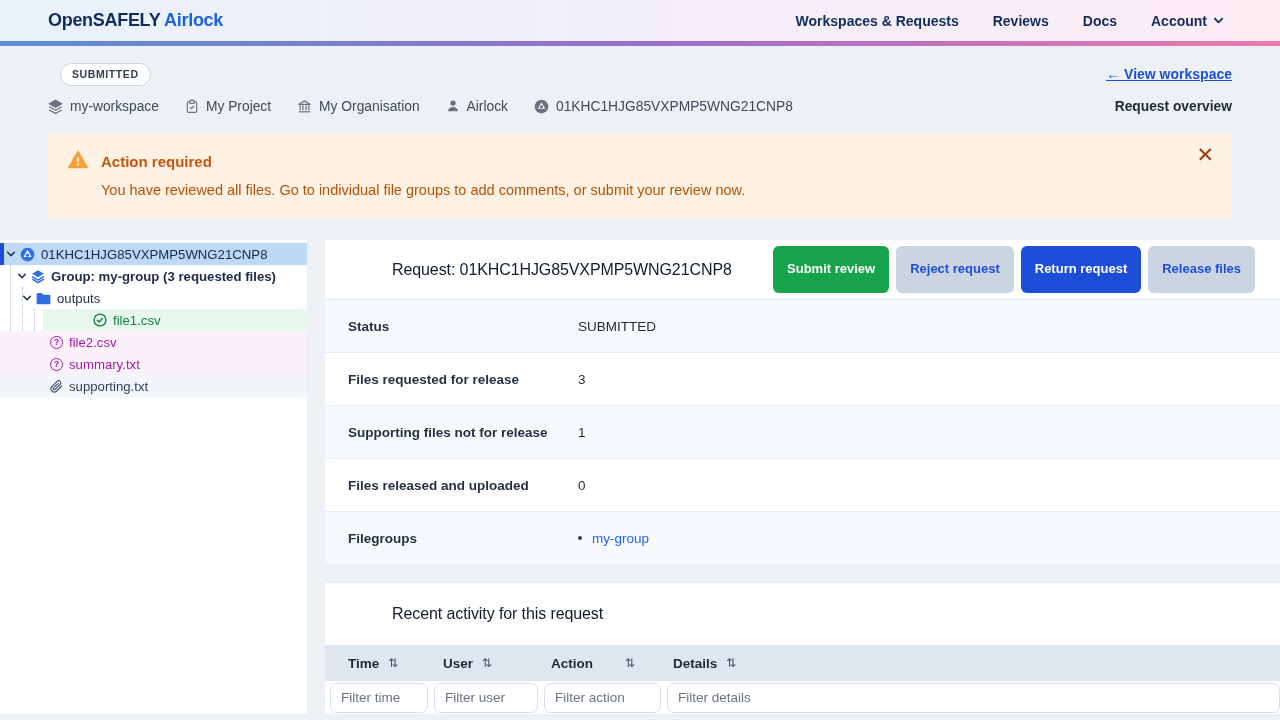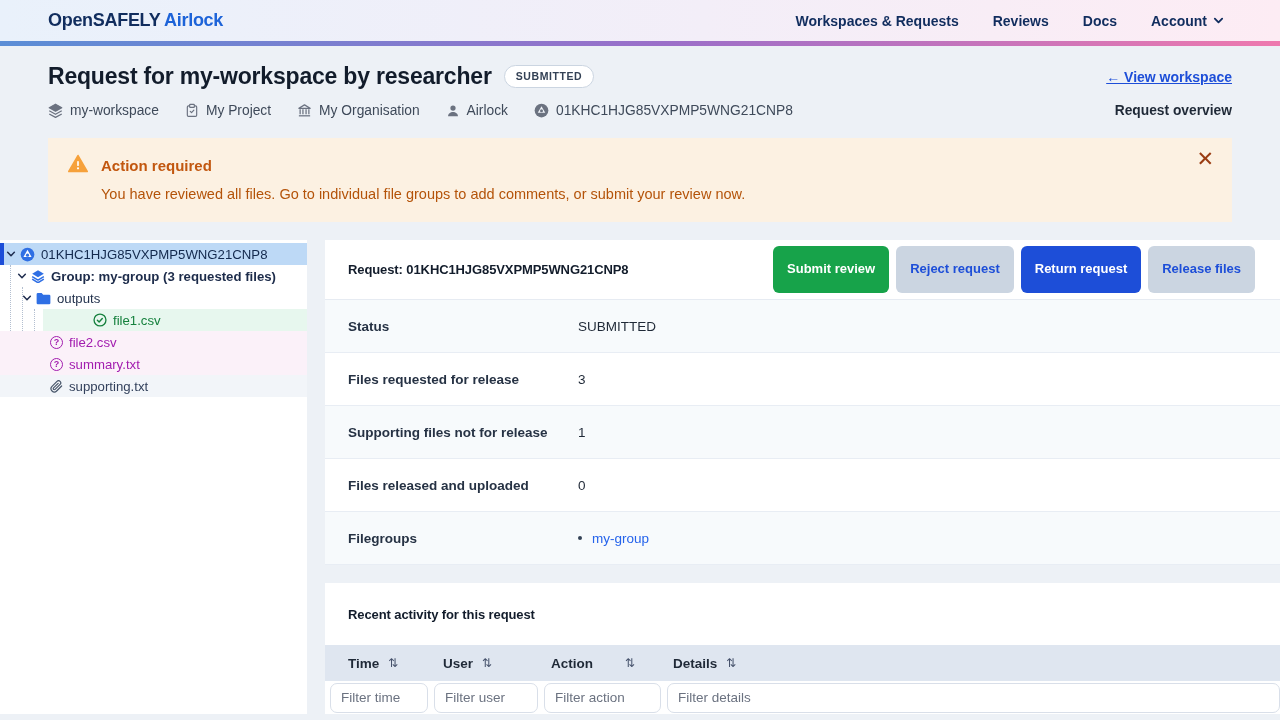--- a/index.html
+++ b/index.html
@@ -68,21 +68,21 @@
   .g2 { left:22px; top:47px; height:110px; }
   .g3 { left:34px; top:69px; height:88px; }
   .qicon {
     width:13px; height:13px; border:1.4px solid var(--undecided,#a21caf); border-radius:50%;
     display:flex; align-items:center; justify-content:center;
     font-size:9px; font-weight:700; color:var(--undecided,#a21caf); line-height:1;
   }
   
   .main-panel { position:absolute; left:325px; top:0; right:0; bottom:0; background:#fff; overflow:hidden; }
   .panel-head { height:60px; display:flex; align-items:center; padding:0 25px 0 23px; border-bottom:1px solid #e6ebf2; }
-  .panel-title { font-size:13px; font-weight:700; color:#121c2b; letter-spacing:-0.1px; }
+  .panel-title { font-size:16px; font-weight:400; color:#121c2b; letter-spacing:-0.1px;margin-left:44px; }
   .btns { margin-left:auto; display:flex; gap:7px; }
   .btn { border:none; border-radius:6px; font-family:inherit; font-size:13px; font-weight:600; padding:16px 14px; cursor:pointer; line-height:1.1; }
   .btn-green { background:var(--green,#17a34a); color:#fff; }
   .btn-gray  { background:var(--gray-btn,#cbd5e1); color:#1d4ed8; }
   .btn-blue  { background:var(--accent-blue,#1d4ed8); color:#fff; }
   .detail-row { height:53px; display:flex; align-items:center; border-bottom:1px solid #e8edf4; padding-left:23px; }
   .detail-row.alt { background:#f7fafc; }
   .detail-label { width:230px; font-size:13.5px; font-weight:700; color:#263244; }
   .detail-value { font-size:13.5px; color:#1f2937; display:flex; align-items:center; }
   .bullet-dot { width:4px; height:4px; border-radius:50%; background:#334155; margin-right:10px; }
@@ -120,21 +120,20 @@
             <path d="M2 4l4 4 4-4" fill="none" stroke="#112d5e" stroke-width="2" stroke-linecap="round" stroke-linejoin="round"></path>
           </svg>
       </span>
     </span>
   </div>
 </div>
 <div class="gradbar"></div>
 
 <div class="header">
   <div class="title-row">
-    <h1 class="page-title">Request for my-workspace by researcher</h1>
     <span class="badge">SUBMITTED</span>
     <a class="view-link">← View workspace</a>
   </div>
   <div class="meta-row">
     <span class="crumb">
       <span>
           <svg width="15" height="15" viewBox="0 0 24 24" fill="none" stroke="#6b7280" stroke-width="2" stroke-linejoin="round">
             <path d="M12 2L2 7.5 12 13l10-5.5L12 2z" fill="#6b7280"></path>
             <path d="M2 12.5L12 18l10-5.5"></path>
             <path d="M2 17.5L12 23l10-5.5"></path>

